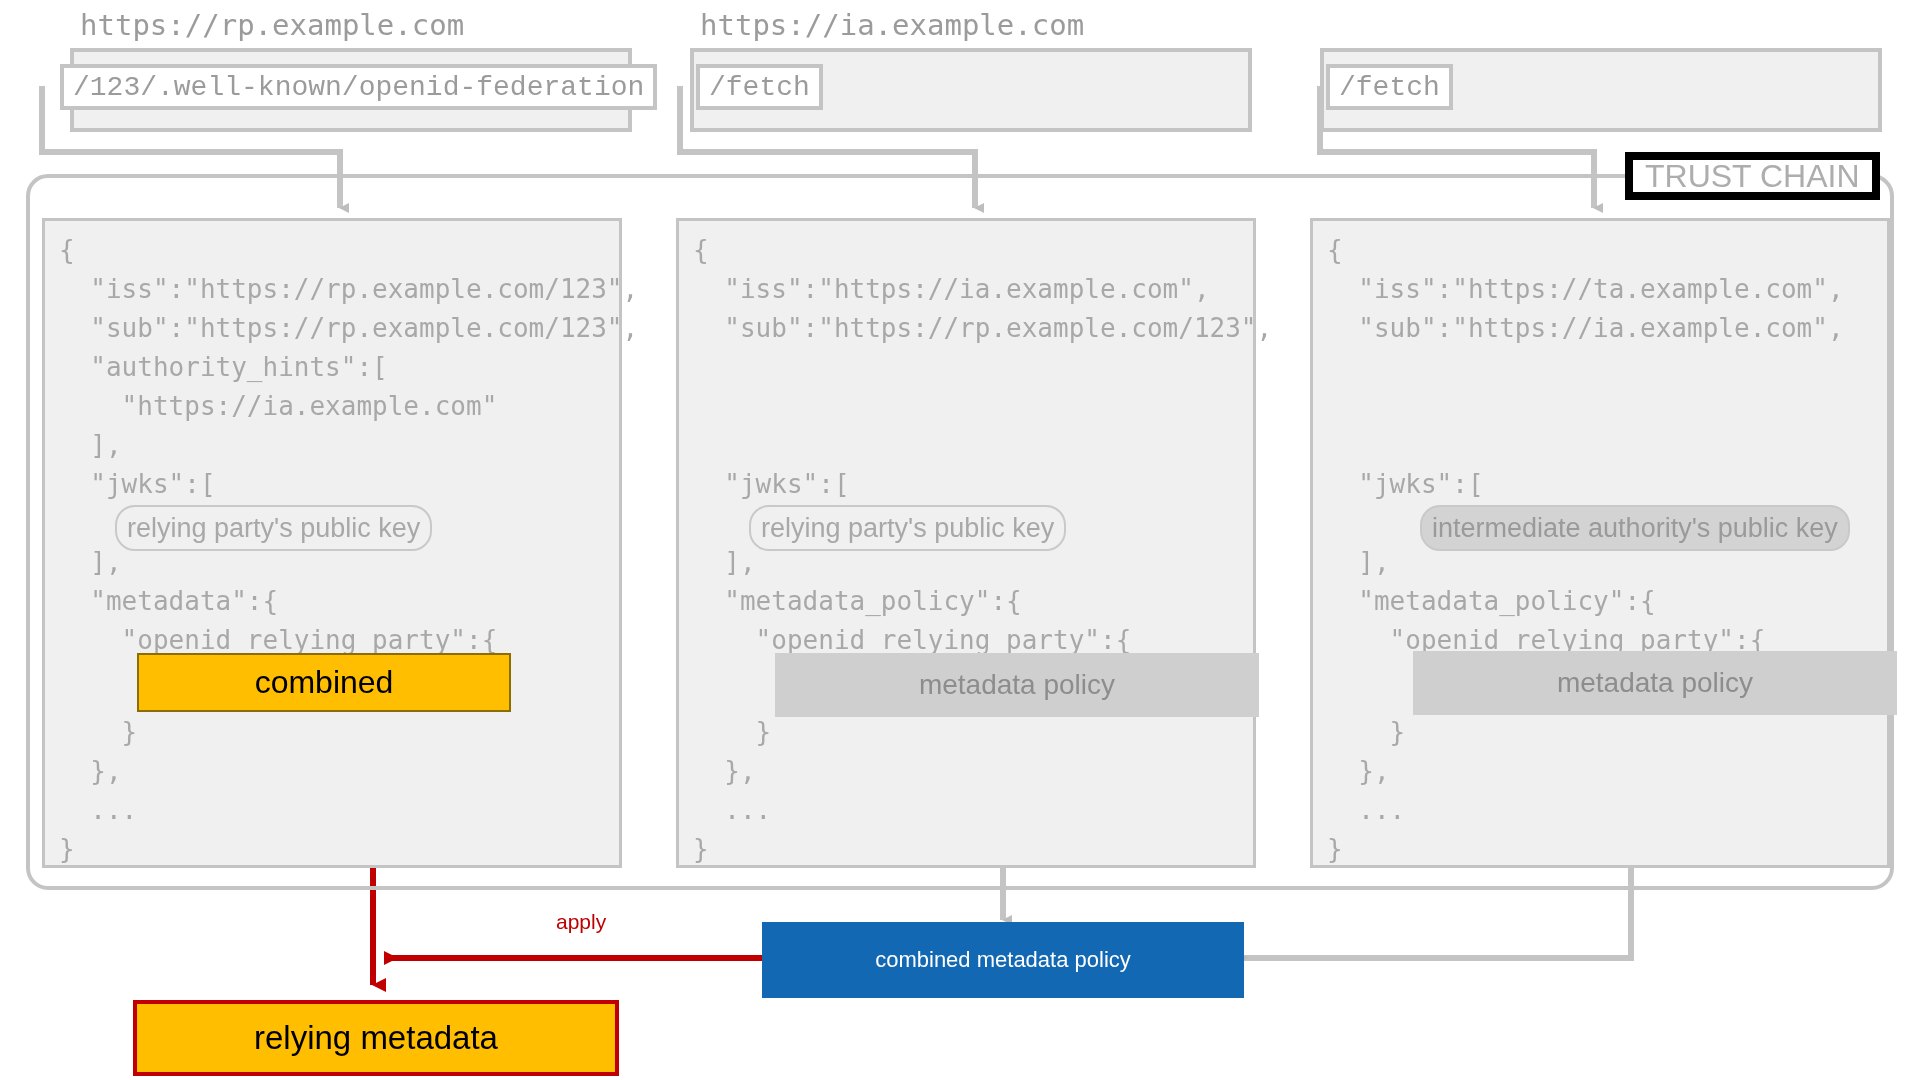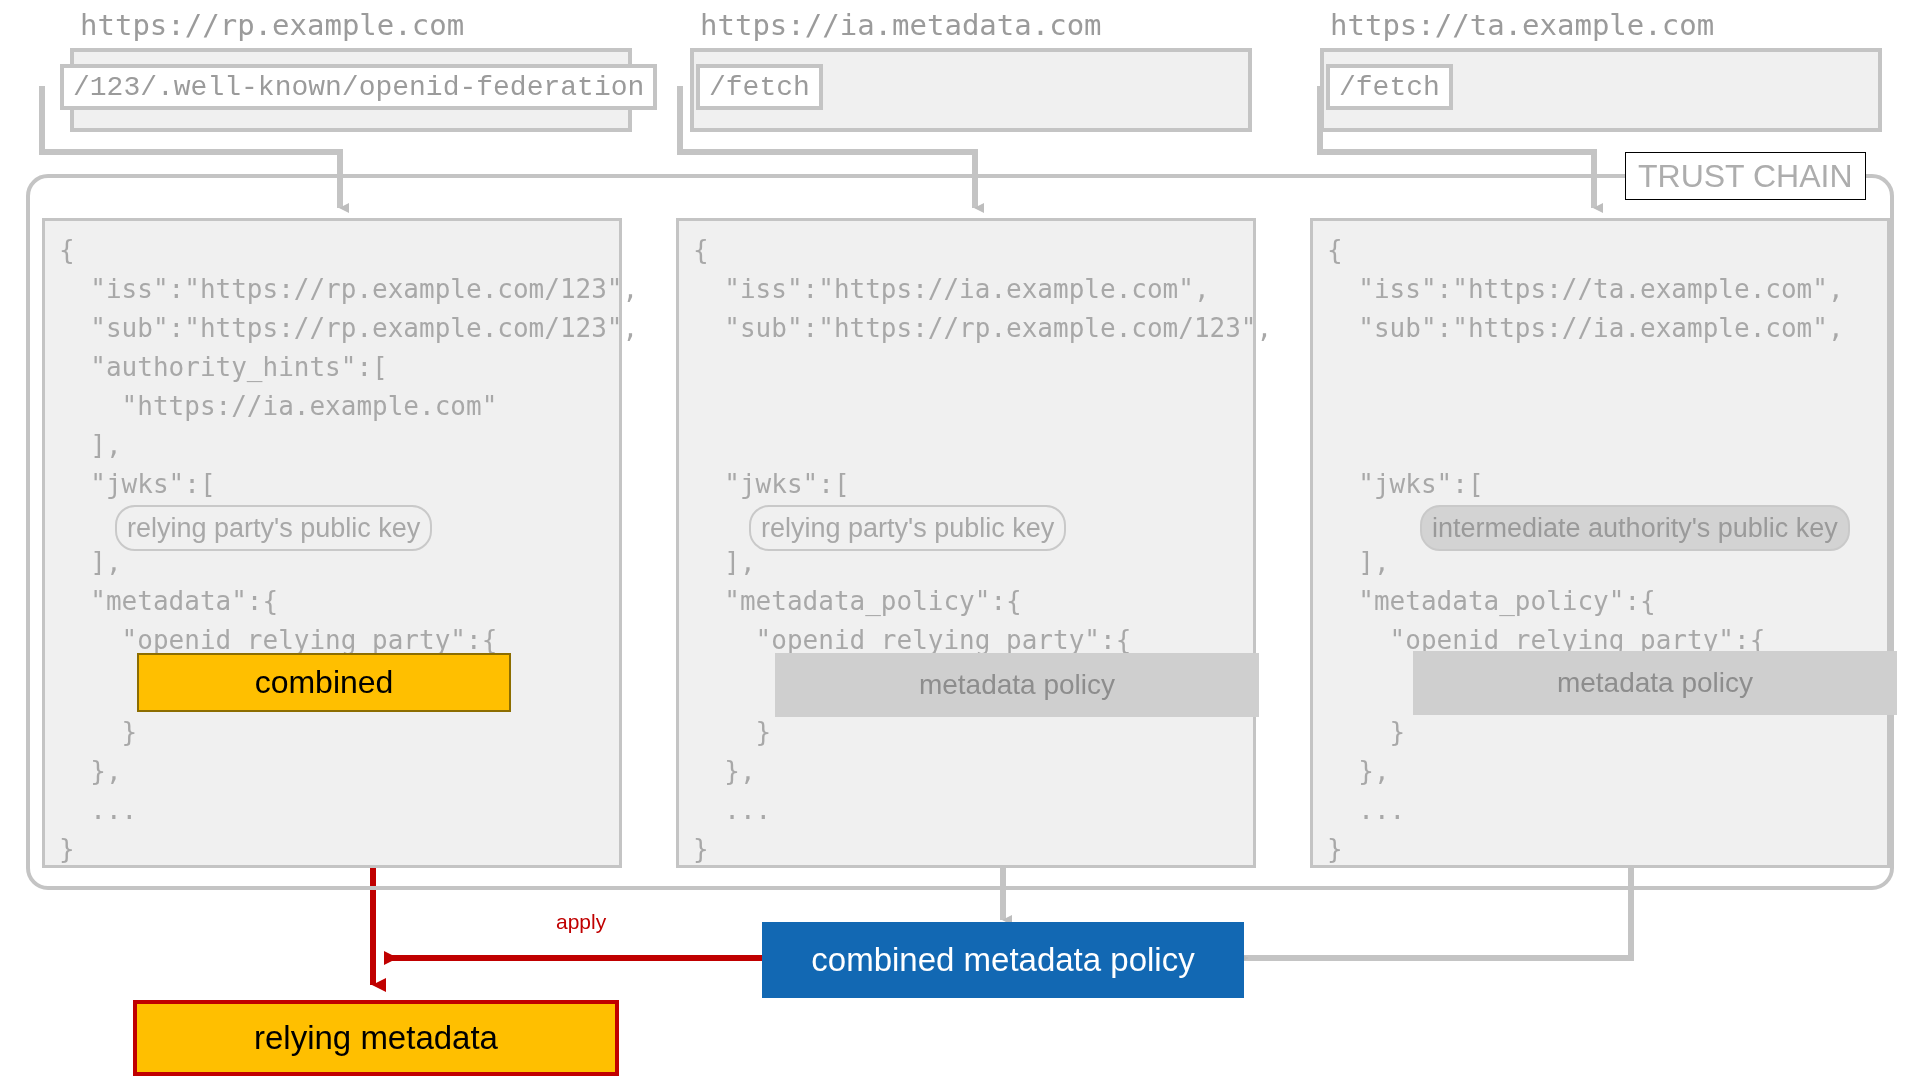--- a/index.html
+++ b/index.html
@@ -18,21 +18,21 @@
   .host-box{border:4px solid #c4c4c4;background:#f0f0f0;}
 
   
   .endpoint{border:4px solid #c4c4c4;background:#ffffff;
             font-family:Liberation Mono, monospace;
             font-size:28px;color:#9b9b9b;display:flex;align-items:center;
             padding:0 9px;white-space:nowrap;}
 
   
   .trust-chain{border:4px solid #c4c4c4;border-radius:22px;background:transparent;}
-  .trust-chain-label{border:1px solid #000000;background:#ffffff;
+  .trust-chain-label{border:8px solid #000000;background:#ffffff;
             font-size:32px;color:#adadad;display:flex;align-items:center;
             justify-content:center;padding:0 12px;white-space:nowrap;}
 
   
   .stmt{border:3px solid #c4c4c4;background:#f0f0f0;}
   .code{font-family:"DejaVu Sans Mono","Liberation Mono",monospace;
         font-size:26px;line-height:39px;color:#a8a8a8;white-space:pre;
         position:absolute;left:14px;top:10px;}
 
   
@@ -42,21 +42,21 @@
   .keychip.filled{background:#d3d3d3;border-color:#c9c9c9;color:#9a9a9a;margin-left:37px;}
 
   
   .box-metadata{position:absolute;background:#ffbf00;border:2px solid #8c6d00;
         color:#000;font-size:32px;display:flex;align-items:center;
         justify-content:center;white-space:nowrap;}
   .box-policy{position:absolute;background:#cfcfcf;border:2px solid #cfcfcf;
         color:#8d8d8d;font-size:28px;display:flex;align-items:center;
         justify-content:center;white-space:nowrap;}
   .box-combined{position:absolute;background:#1268b3;border:2px solid #1268b3;
-        color:#ffffff;font-size:33px;display:flex;align-items:center;
+        color:#ffffff;font-size:22px;display:flex;align-items:center;
         justify-content:center;white-space:nowrap;}
   .box-adjusted{position:absolute;background:#ffbf00;border:4px solid #c00000;
         color:#000;font-size:33px;display:flex;align-items:center;
         justify-content:center;white-space:nowrap;}
 
   .apply-label{position:absolute;color:#c00000;font-size:21px;white-space:nowrap;}
 
   svg.lines{position:absolute;left:0;top:0;width:1920px;height:1080px;
             pointer-events:none;}
 </style>
@@ -93,25 +93,24 @@
 
     <path d="M 373,702 L 373,985" fill="none" stroke="#c00000" stroke-width="6" marker-end="url(#ahRedD)"></path>
 
     <path d="M 762,958 L 385,958" fill="none" stroke="#c00000" stroke-width="6" marker-end="url(#ahRedL)"></path>
   </svg>
 
   <div class="abs host-url" style="left:80px;top:8px;">https://rp.example.com</div>
   <div class="abs host-box" style="left:70px;top:48px;width:562px;height:84px;"></div>
   <div class="abs endpoint" style="left:60px;top:64px;height:46px;">/123/.well-known/openid-federation</div>
 
-  <div class="abs host-url" style="left:700px;top:8px;">https://ia.metadata.com</div>
+  <div class="abs host-url" style="left:700px;top:8px;">https://ia.example.com</div>
   <div class="abs host-box" style="left:690px;top:48px;width:562px;height:84px;"></div>
   <div class="abs endpoint" style="left:696px;top:64px;height:46px;">/fetch</div>
 
-  <div class="abs host-url" style="left:1330px;top:8px;">https://ta.example.com</div>
   <div class="abs host-box" style="left:1320px;top:48px;width:562px;height:84px;"></div>
   <div class="abs endpoint" style="left:1326px;top:64px;height:46px;">/fetch</div>
 
   <div class="abs trust-chain" style="left:26px;top:174px;width:1868px;height:716px;"></div>
   <div class="abs trust-chain-label" style="left:1625px;top:152px;height:48px;">TRUST CHAIN</div>
 
   <div class="abs stmt" style="left:42px;top:218px;width:580px;height:650px;">
     <div class="code" style="top:10px;">{
   "iss":"https://rp.example.com/123",
   "sub":"https://rp.example.com/123",

